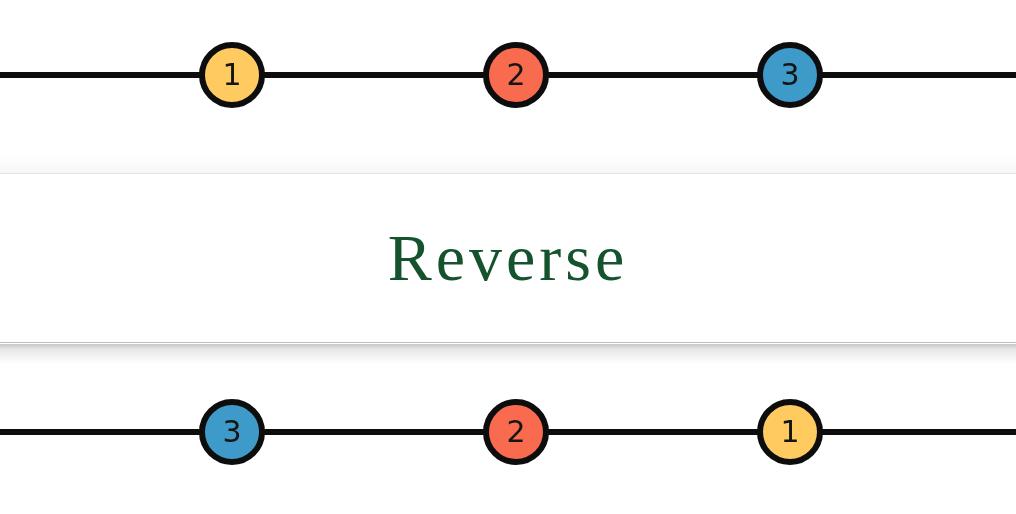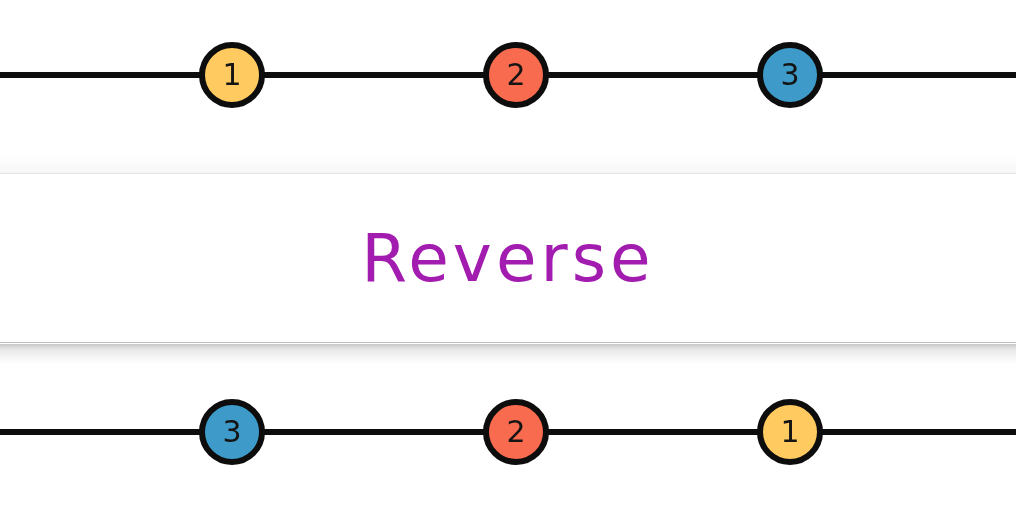--- a/index.html
+++ b/index.html
@@ -120,21 +120,21 @@
     </div>
 
     <div class="node pos-2" style="background: rgb(62, 155, 201); border-color: rgb(13, 13, 13);">
       <span>3</span>
     </div>
   </div>
 
   <div class="band-glow-top"></div>
 
   <div class="band" style="background: rgb(255, 255, 255);">
-    <div class="band-label" style="color: #a21caf;">Reverse</div>
+    <div class="band-label" style="color: #14532d; font-family: Liberation Serif, serif;">Reverse</div>
   </div>
 
   <div class="band-shadow-bottom"></div>
 
   <div class="node-row bottom">
     <div class="rail" style="background: rgb(13, 13, 13);"></div>
 
     <div class="node pos-0" style="background: rgb(62, 155, 201); border-color: rgb(13, 13, 13);">
       <span>3</span>
     </div>

